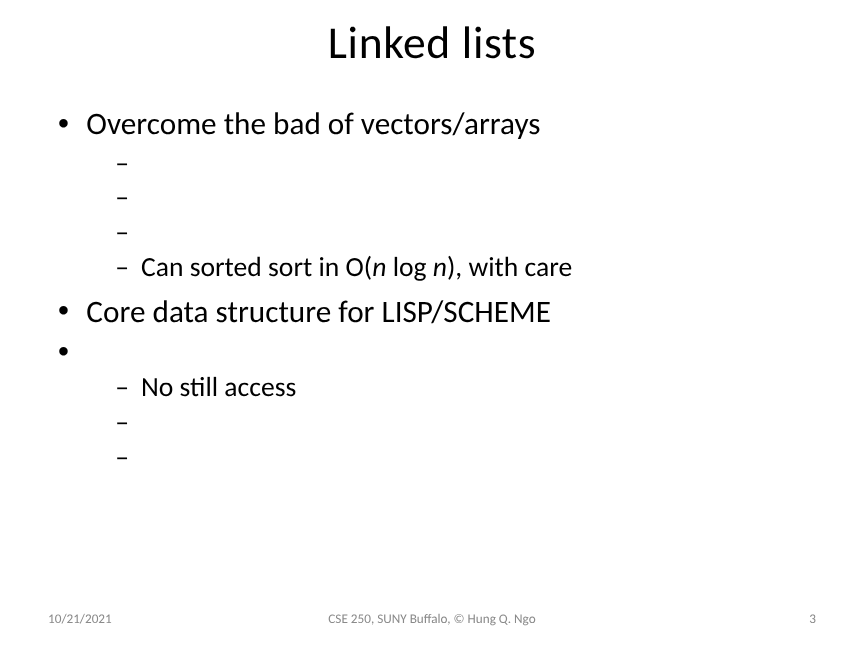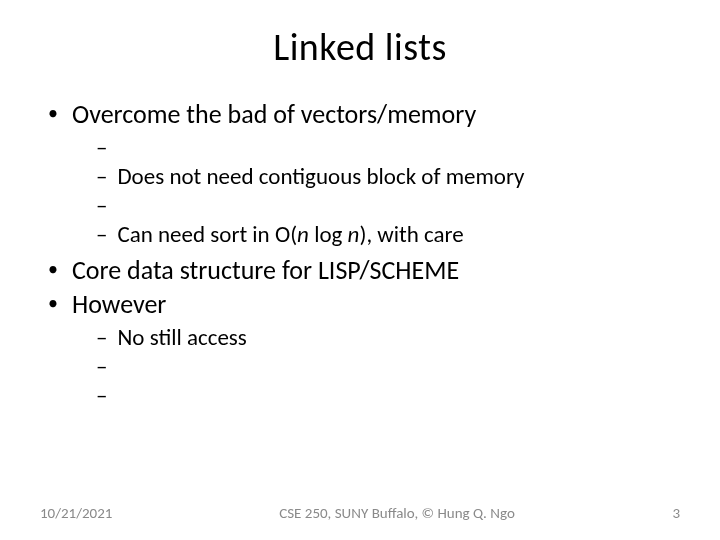--- a/index.html
+++ b/index.html
@@ -8,21 +8,21 @@
     height: 540px;
     background: #fff;
     font-family: Calibri, "Segoe UI", Arial, sans-serif;
     color: #000;
     position: relative;
     overflow: hidden;
   }
   .slide {
     width: 100%;
     height: 100%;
-    padding: 16px 40px 0 40px;
+    padding: 5px 40px 0 40px;
     position: relative;
   }
   .title {
     text-align: center;
     font-size: 38px;
     font-weight: 400;
     margin-top: 8px;
     margin-bottom: 28px;
     letter-spacing: 0.5px;
   }
@@ -57,68 +57,65 @@
   .italic { font-style: italic; }
   .footer {
     position: absolute;
     bottom: 18px;
     left: 0;
     width: 100%;
     padding: 0 40px;
     display: flex;
     justify-content: space-between;
     align-items: center;
-    font-size: 15px;
+    font-size: 11px;
     color: #8a8a8a;
   }
   .footer .center { 
     position: absolute;
     left: 50%;
     transform: translateX(-50%);
-    margin-left: 37px;
   }
 </style>
 </head>
 <body>
 
 <div class="slide">
   <h1 class="title">Linked lists</h1>
 
   <div class="content">
 
     <div class="group">
       <div class="bullet-l1">
         <span class="dot">•</span>
-        <span>Overcome the bad of vectors/memory</span>
+        <span>Overcome the bad of vectors/arrays</span>
       </div>
       <div class="bullet-l2">
         <span class="dash">–</span>
       </div>
       <div class="bullet-l2">
         <span class="dash">–</span>
-        <span>Does not need contiguous block of memory</span>
       </div>
       <div class="bullet-l2">
         <span class="dash">–</span>
       </div>
       <div class="bullet-l2">
         <span class="dash">–</span>
-        <span><span>Can need sort in O(</span><span class="italic">n</span><span> log </span><span class="italic">n</span><span>), with care</span></span>
+        <span><span>Can sorted sort in O(</span><span class="italic">n</span><span> log </span><span class="italic">n</span><span>), with care</span></span>
       </div>
     </div>
 
     <div class="bullet-l1">
       <span class="dot">•</span>
       <span>Core data structure for LISP/SCHEME</span>
     </div>
 
     <div class="group">
       <div class="bullet-l1">
         <span class="dot">•</span>
-        <span>However</span>
       </div>
       <div class="bullet-l2">
         <span class="dash">–</span>
         <span>No still access</span>
       </div>
       <div class="bullet-l2">
         <span class="dash">–</span>
       </div>
       <div class="bullet-l2">
         <span class="dash">–</span>

